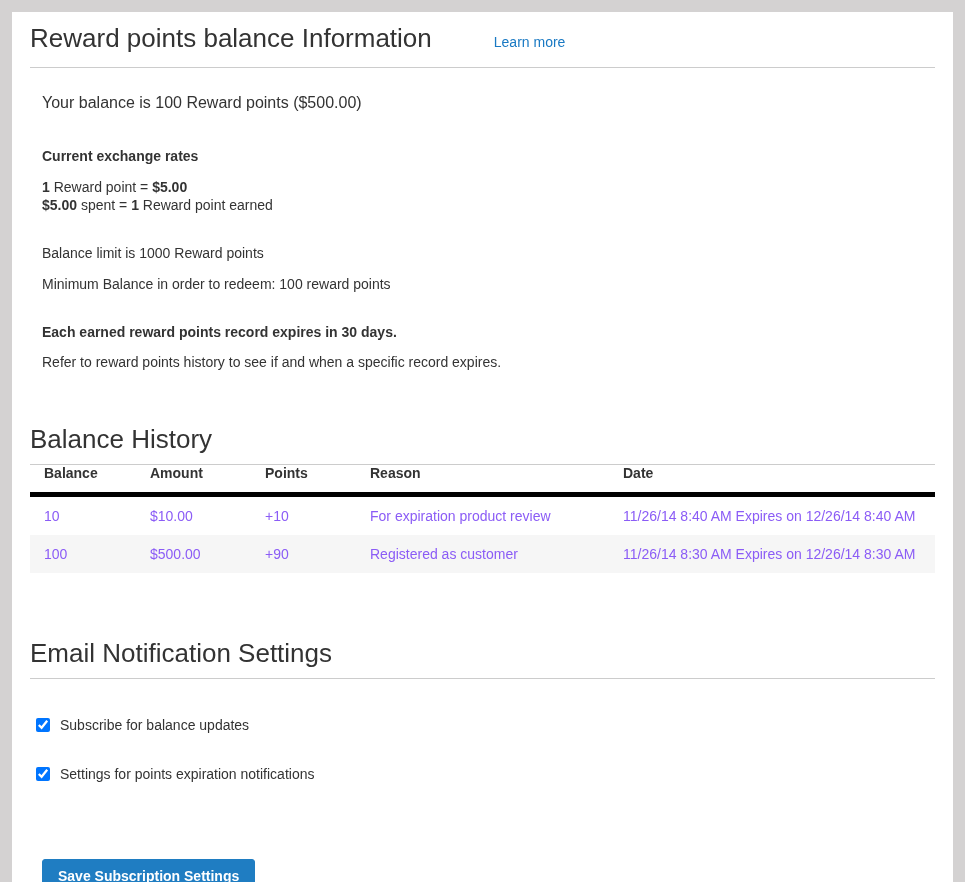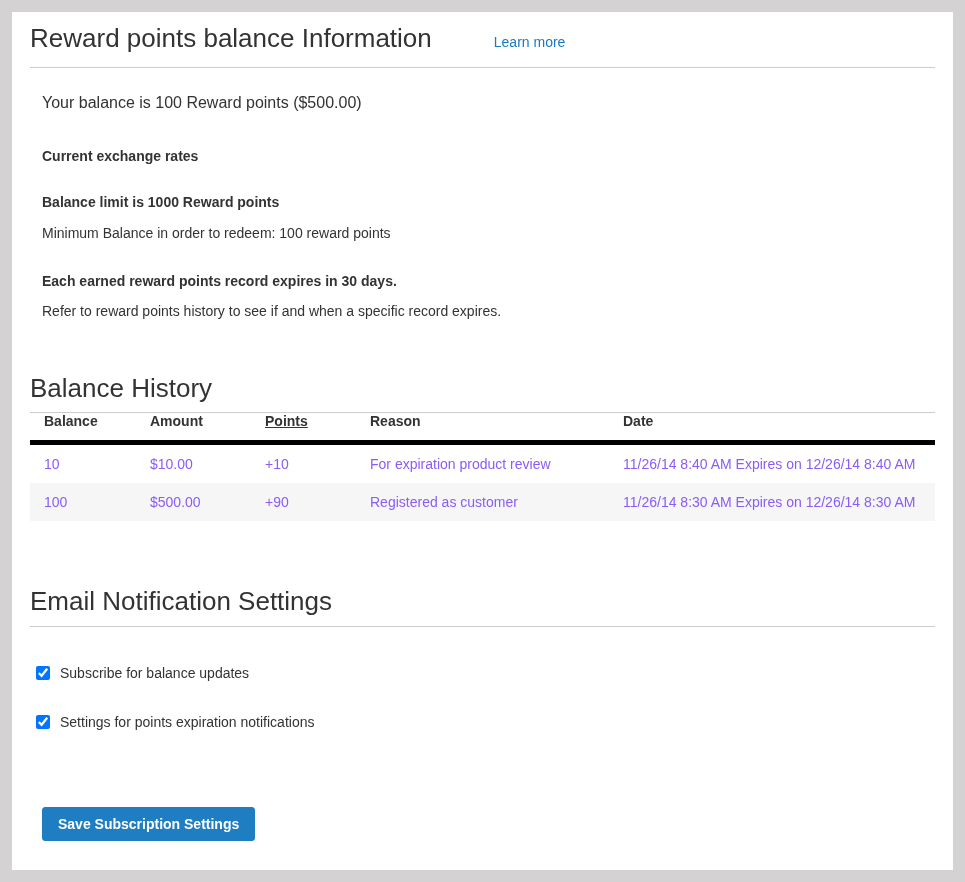--- a/index.html
+++ b/index.html
@@ -48,21 +48,21 @@
   .exchange-heading {
     font-weight: 700;
     margin: 36px 12px 0;
   }
   .rate-lines {
     margin: 14px 12px 0;
     line-height: 1.35;
   }
   .bold { font-weight: 700; }
   .limit-line {
-    font-weight: 700;
+    font-weight: 400;
     margin: 30px 12px 0;
   }
   .plain-line {
     margin: 15px 12px 0;
   }
   .expiry-bold {
     font-weight: 700;
     margin: 32px 12px 0;
   }
   .expiry-note {
@@ -90,21 +90,21 @@
   }
   table.history tbody td {
     padding: 11px 10px 11px 14px;
     font-size: 14px;
     color: #8b5cf6;
     vertical-align: top;
   }
   table.history tbody tr:nth-child(even) { background: #f6f6f6; }
   .col-balance { width: 106px; }
   .col-amount  { width: 115px; }
-  .col-points  { width: 105px; text-decoration: underline; }
+  .col-points  { width: 105px; }
   .col-reason  { width: 253px; }
 
   
   .email-section { margin-top: 66px; }
   .email-head { padding-bottom: 10px; }
   .field-row {
     display: flex;
     align-items: center;
     margin: 0 0 33px 6px;
   }
@@ -140,20 +140,24 @@
 
   <div class="section-head">
     <span class="section-title">Reward points balance Information</span>
     <a class="learn-more" href="#">Learn more</a>
   </div>
 
   <p class="balance-summary">Your balance is 100 Reward points ($500.00)</p>
 
   <p class="exchange-heading">Current exchange rates</p>
 
+  <div class="rate-lines">
+    <div><span class="bold">1</span><span> Reward point = </span><span class="bold">$5.00</span></div>
+    <div><span class="bold">$5.00</span><span> spent = </span><span class="bold">1</span><span> Reward point earned</span></div>
+  </div>
 
   <p class="limit-line">Balance limit is 1000 Reward points</p>
 
   <p class="plain-line">Minimum Balance in order to redeem: 100 reward points</p>
 
   <p class="expiry-bold">Each earned reward points record expires in 30 days.</p>
 
   <p class="expiry-note">Refer to reward points history to see if and when a specific record expires.</p>
 
   <div class="history-section">

